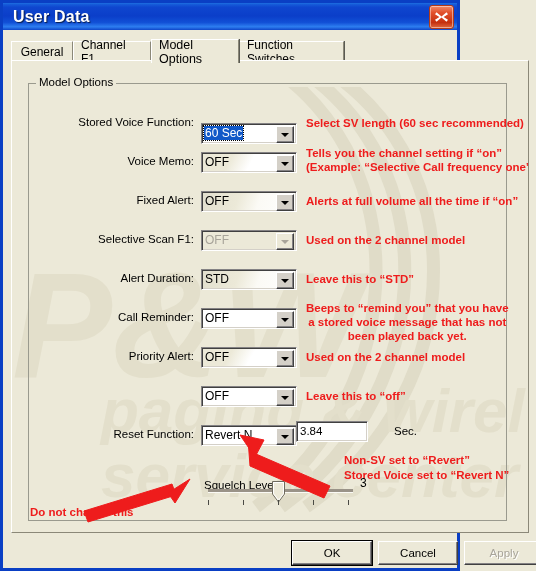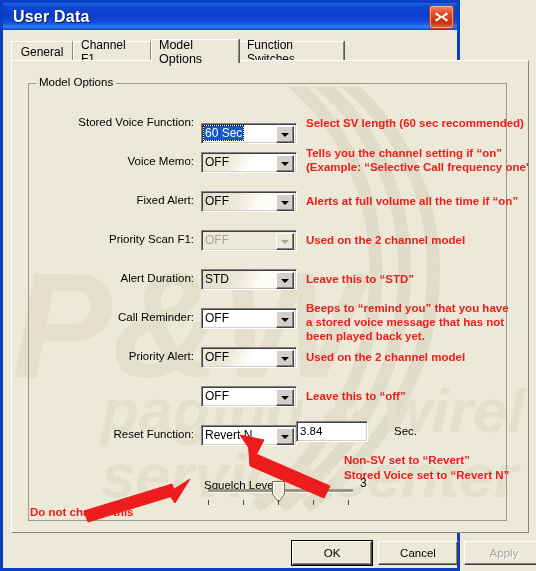--- a/index.html
+++ b/index.html
@@ -252,21 +252,21 @@
     </div>
     <div class="combo tint" style="left:189px;top:130px;">
       <span class="val">OFF</span>
       <span class="btn">
           <i class="arrow"></i>
         </span>
     </div>
     <div class="note" style="left:294px;top:133px;">Alerts at full volume all the time if “on”</div>
 
     <div class="row" style="top:169px;width:182px;">
-      <span class="fld-label disabled">Priority Scan F1:</span>
+      <span class="fld-label disabled">Selective Scan F1:</span>
     </div>
     <div class="combo disabled" style="left:189px;top:169px;">
       <span class="val">OFF</span>
       <span class="btn">
           <i class="arrow"></i>
         </span>
     </div>
     <div class="note" style="left:294px;top:172px;">Used on the 2 channel model</div>
 
     <div class="row" style="top:208px;width:182px;">
@@ -282,21 +282,21 @@
 
     <div class="row" style="top:247px;width:182px;">
       <span class="fld-label">Call Reminder:</span>
     </div>
     <div class="combo plain" style="left:189px;top:247px;">
       <span class="val">OFF</span>
       <span class="btn">
           <i class="arrow"></i>
         </span>
     </div>
-    <div class="note" style="left:294px;top:240px;white-space:pre;">Beeps to “remind you” that you have
+    <div class="note" style="left:294px;top:240px;white-space:pre;text-align:center;">Beeps to “remind you” that you have
 a stored voice message that has not
 been played back yet.</div>
 
     <div class="row" style="top:286px;width:182px;">
       <span class="fld-label">Priority Alert:</span>
     </div>
     <div class="combo gradient" style="left:189px;top:286px;">
       <span class="val">OFF</span>
       <span class="btn">
           <i class="arrow"></i>

